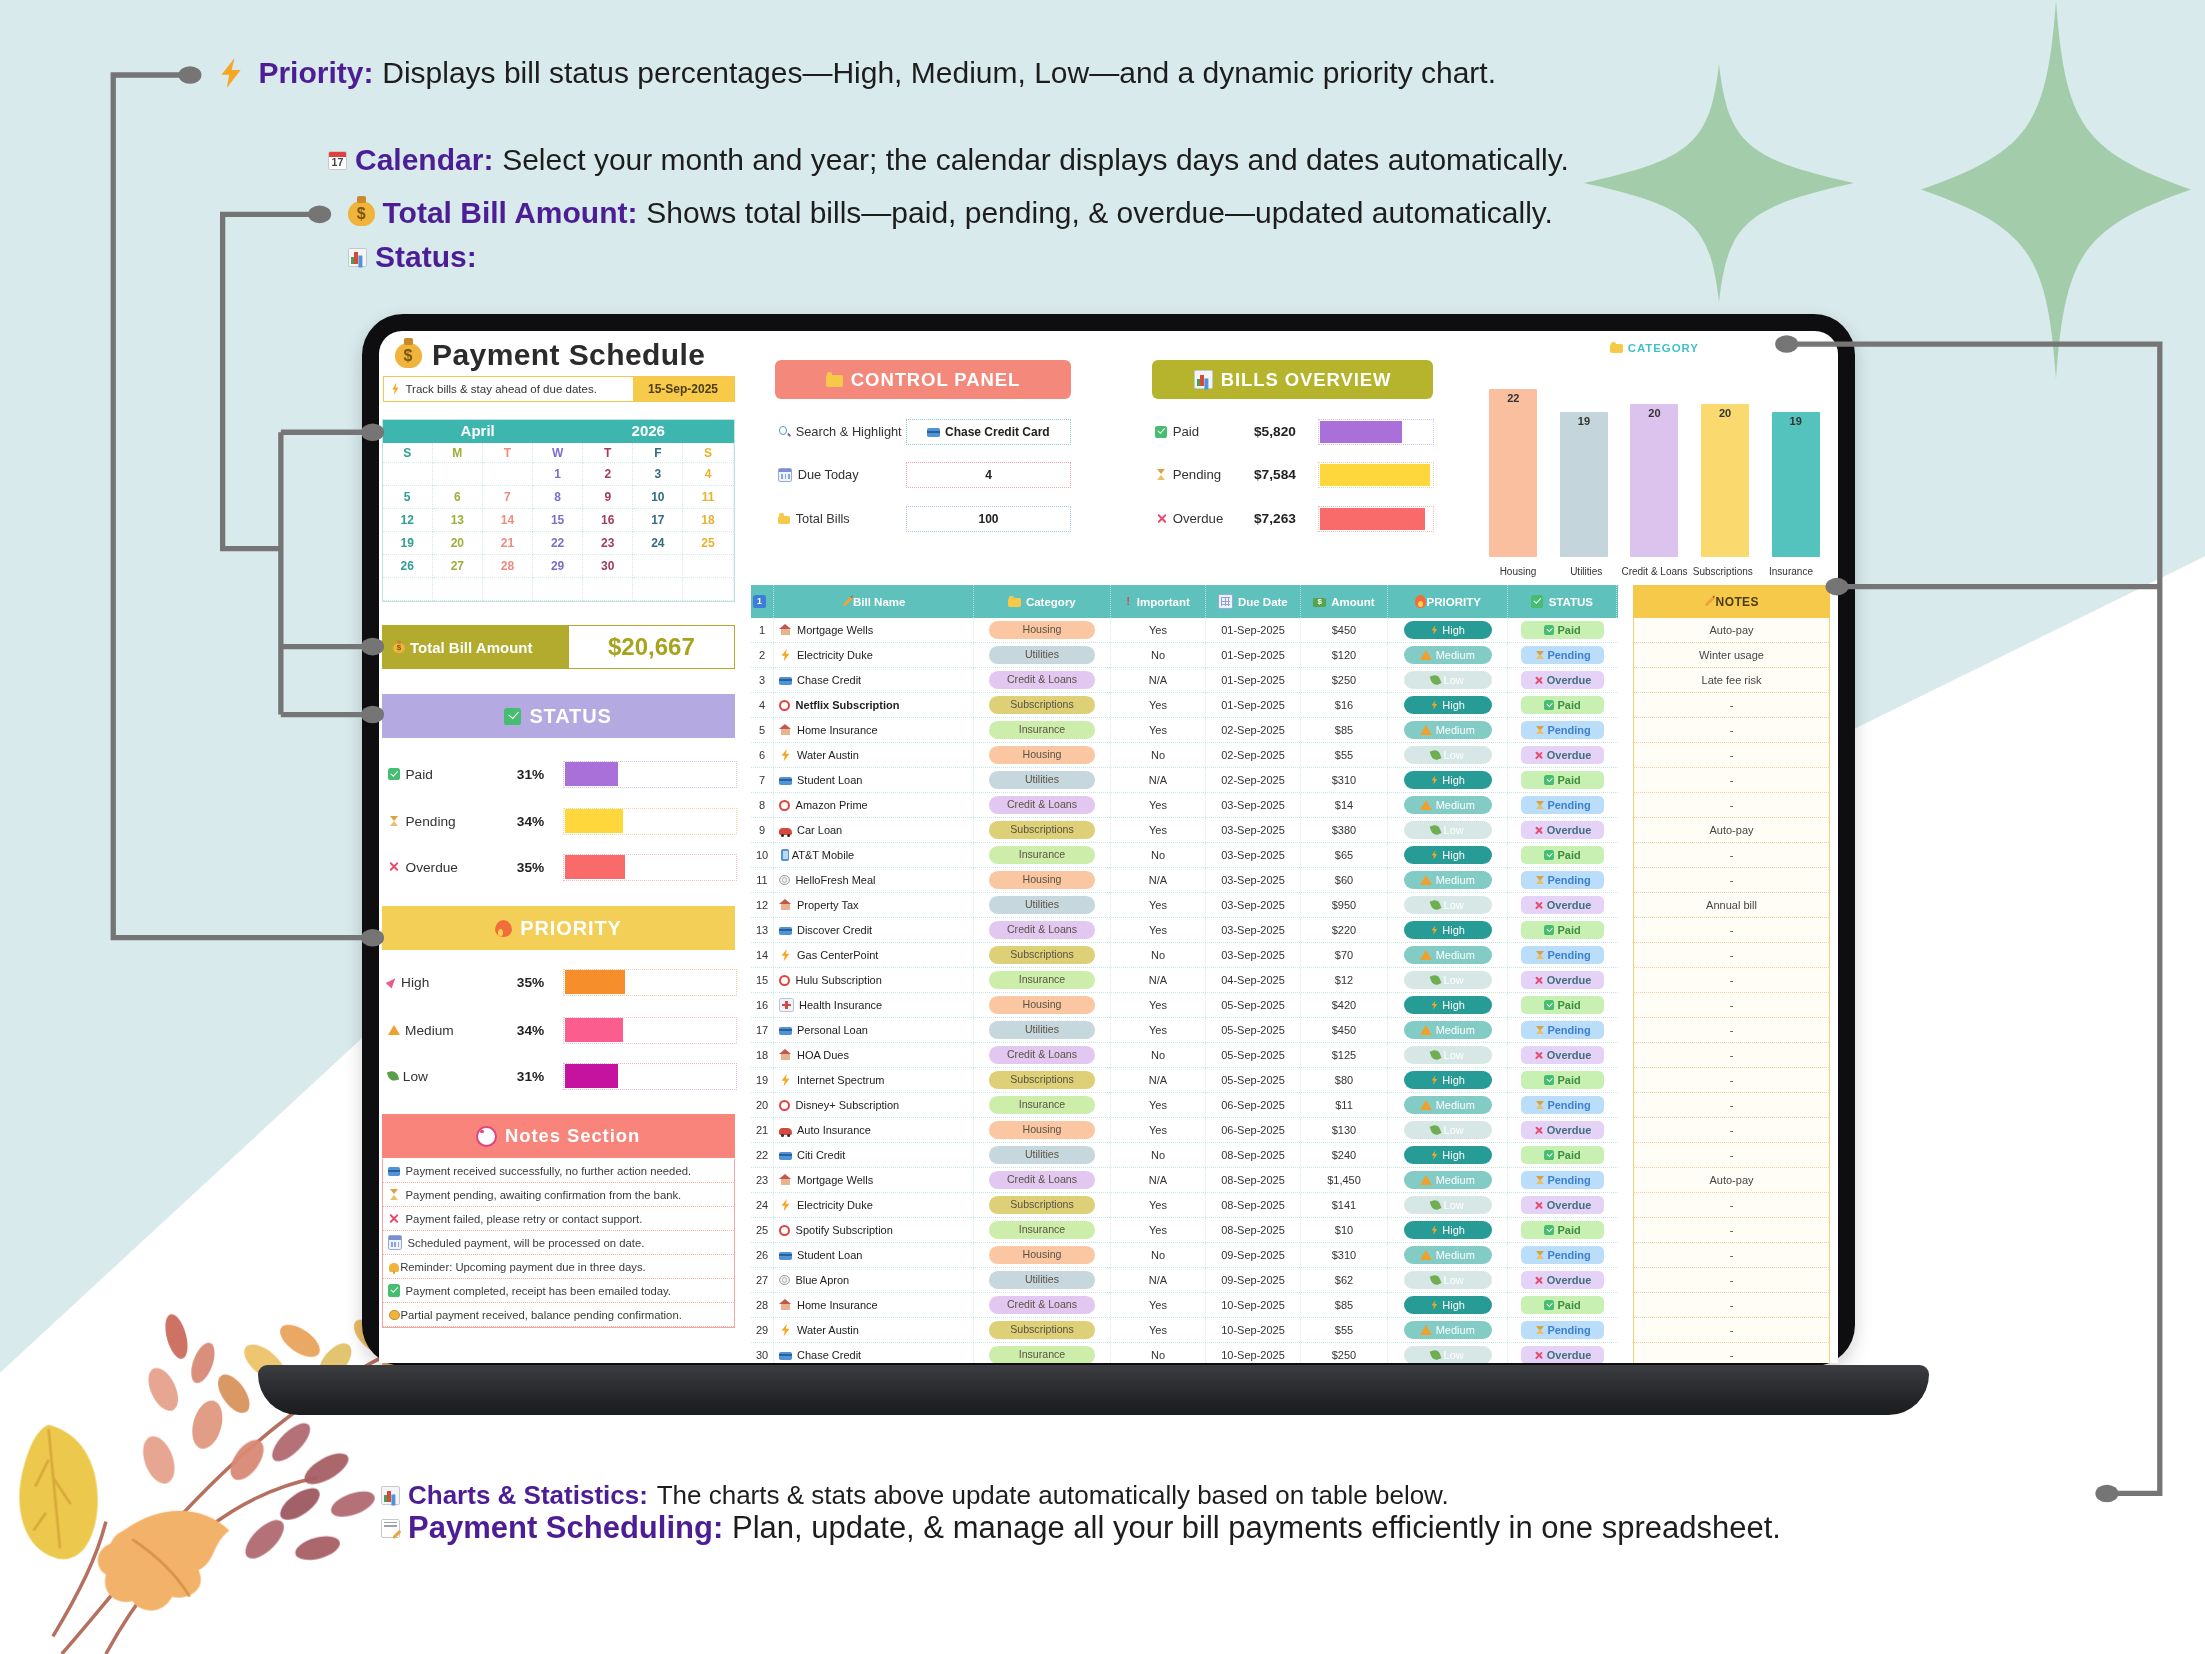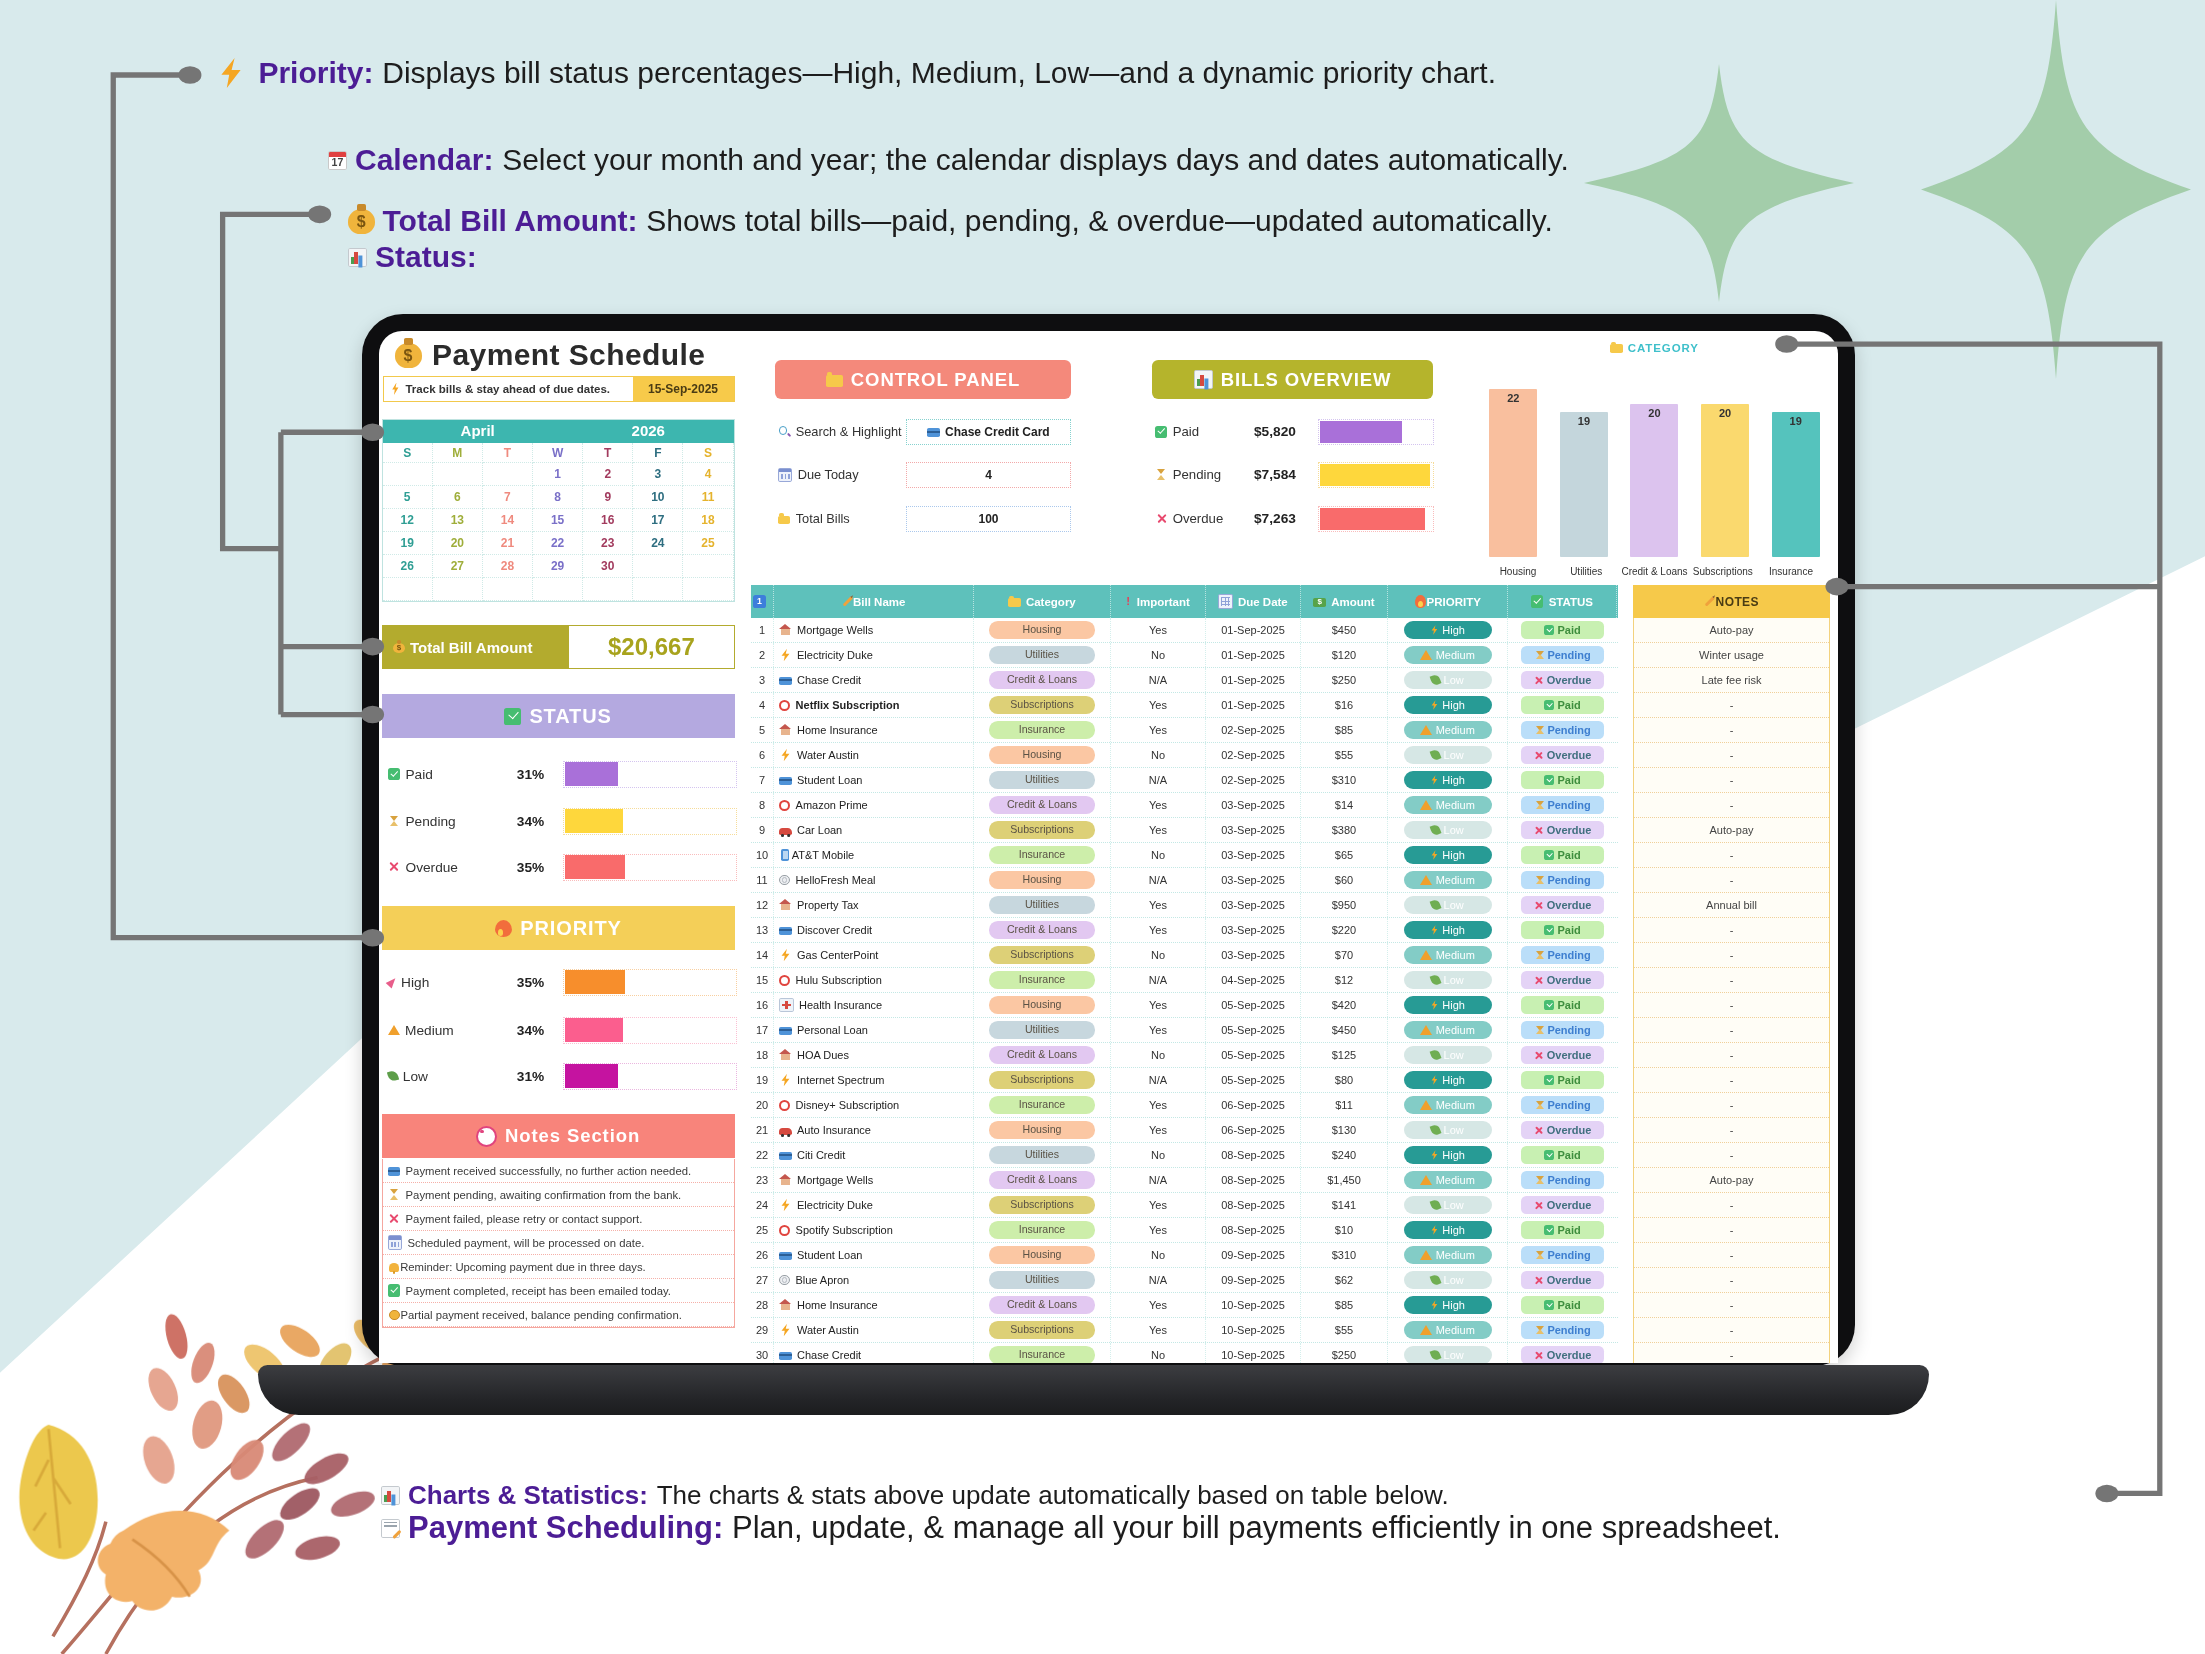--- a/index.html
+++ b/index.html
@@ -84,21 +84,21 @@
   .num1-icon::after{content:"1";color:#fff;font-weight:bold;font-size:8.8px;line-height:12.4px;display:block;text-align:center}
   .money-icon{background:#57a34a;border-radius:1.8px;height:8.8px;margin-top:1.8px}
   .money-icon::after{content:"$";color:#fff;font-size:8px;font-weight:bold;line-height:8.8px;display:block;text-align:center}
   .pencil-icon{background:#f0a23c;width:11.5px;height:3.1px;border-radius:1.8px;transform:rotate(-45deg);margin:4.4px 0}
   .pencil-icon::before{content:"";position:absolute;right:-2.6px;top:0;border-top:1.5px solid transparent;border-bottom:1.5px solid transparent;border-left:3.5px solid #8d6138}
   .excl-icon{width:5.3px}
   .excl-icon::after{content:"!";color:#e0435c;font-weight:bold;font-size:11.5px;line-height:12.4px}
   
   .sheet-title{position:absolute;left:16px;top:7px;font-size:30px;font-weight:bold;color:#2b2b2b;display:flex;align-items:center;letter-spacing:0.4px}
   .tagline{position:absolute;left:3.5px;top:45px;width:352px;height:25.6px;border:1.8px solid #f2c94c;display:flex;background:#fff;box-sizing:border-box}
-  .tagline .t{flex:1;display:flex;align-items:center;padding-left:7px;font-size:11.5px;color:#333;font-weight:bold}
+  .tagline .t{flex:1;display:flex;align-items:center;padding-left:7px;font-size:11.5px;color:#333;font-weight:normal}
   .tagline .d{width:101px;background:#f7ca4a;display:flex;align-items:center;justify-content:center;font-size:12px;font-weight:bold;color:#4a3c14}
   .cal{position:absolute;left:2.6px;top:88px;width:353px;border:0.9px solid #bfe3e0;box-sizing:border-box;background:#fff}
   .cal-head{height:23px;background:#3db6af;position:relative;color:#fff;font-size:15px;font-weight:bold}
   .cal-head span{position:absolute;top:1.8px}
   .cal-row{display:grid;grid-template-columns:repeat(7,1fr)}
   .cal-cell{height:22px;display:flex;align-items:center;justify-content:center;font-size:12px;border-right:0.9px dotted #cfeae7;border-bottom:0.9px dotted #cfeae7;font-weight:bold}
   .cal-cell.wd{height:19.4px;font-size:12px}
   .panel-bar{position:absolute;left:2.6px;width:353px;height:44px;display:flex;align-items:center;justify-content:center;color:#fff;font-weight:bold;font-size:20px;letter-spacing:0.9px}
   .tba{position:absolute;left:2.6px;top:294px;width:353px;height:44px;display:flex;border:1.8px solid #b3ab2e;box-sizing:border-box}
   .tba .l{width:176px;background:#b3ab2e;color:#fff;font-size:15px;font-weight:bold;display:flex;align-items:center;padding-left:10.6px}
@@ -994,21 +994,21 @@
 <div class="ann" style="left:216px;top:56px">
   <span class="ic bolt-icon"></span>
   <b>Priority:</b>
     <span>Displays bill status percentages—High, Medium, Low—and a dynamic priority chart.</span>
 </div>
 <div class="ann" style="left:328px;top:143px">
   <span class="ic calendar-icon lg"></span>
   <b>Calendar:</b>
     <span>Select your month and year; the calendar displays days and dates automatically.</span>
 </div>
-<div class="ann" style="left:348px;top:204px">
+<div class="ann" style="left:348px;top:196px">
   <span class="ic moneybag-icon lg"></span>
   <b>Total Bill Amount:</b>
     <span>Shows total bills—paid, pending, &amp; overdue—updated automatically.</span>
 </div>
 <div class="ann" style="left:348px;top:240px">
   <span class="ic chart-icon lg"></span>
   <b>Status:</b>
 </div>
 <div class="ann" style="left:381px;top:1480px;font-size:26px">
   <span class="ic chart-icon lg"></span>

